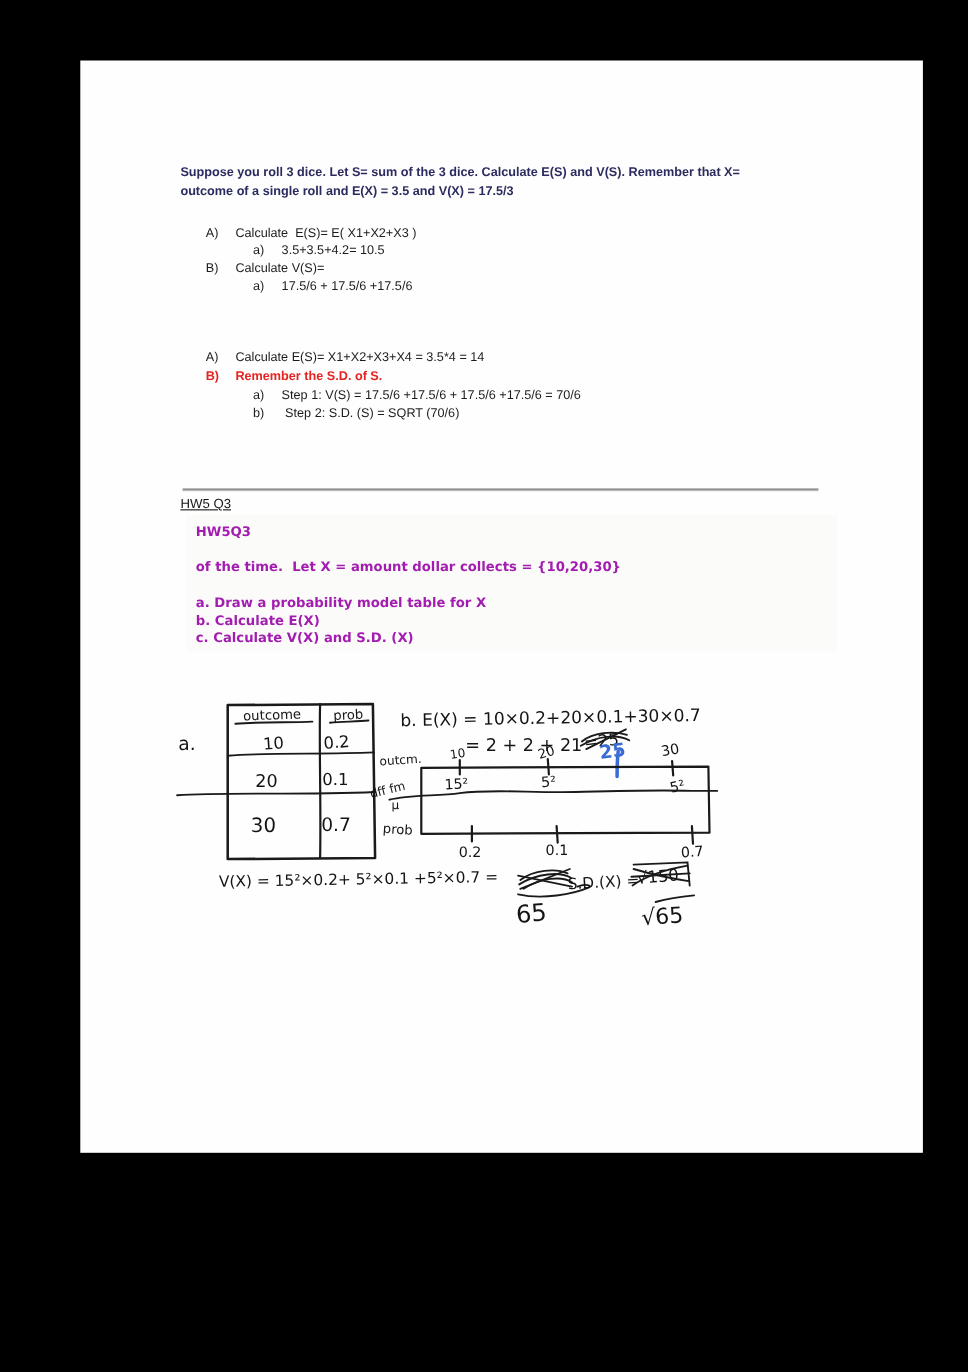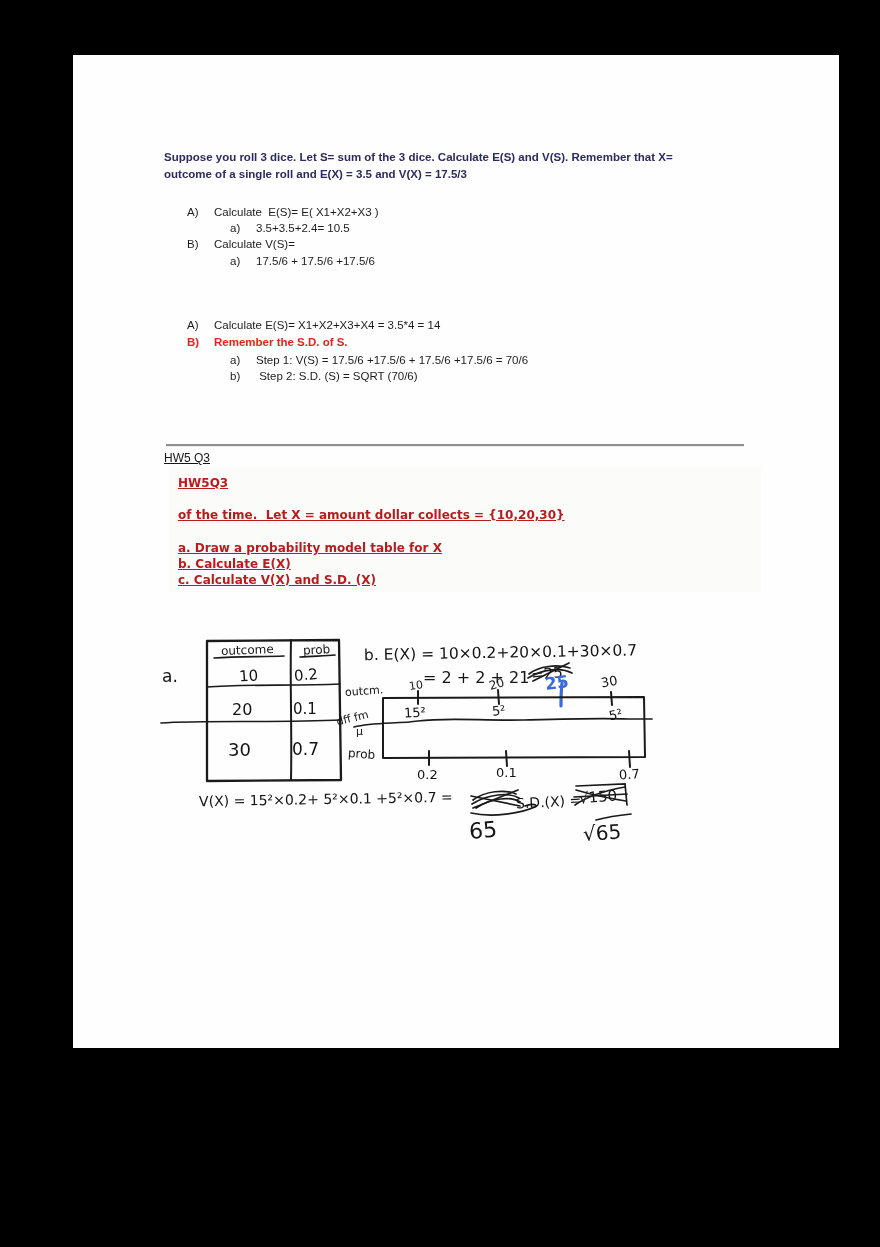--- a/index.html
+++ b/index.html
@@ -18,21 +18,21 @@
   .red{color:#e52320;font-weight:bold;}
 
   .divider{position:absolute;left:93px;top:389px;width:578px;height:0;
     border-top:2px solid #8f8f8f;box-shadow:0 1px 0 #ededed;}
 
   .hw5-title{position:absolute;left:91px;top:396px;font-family:"Liberation Sans",sans-serif;
     font-size:12px;color:#161616;text-decoration:underline;}
 
   .blue-block{position:absolute;left:96px;top:413px;width:592px;height:124px;background:#fbfbfa;}
   .blue-line{position:absolute;left:105px;font-family:"DejaVu Sans",sans-serif;font-weight:bold;
-    font-size:12px;line-height:15px;color:#b91c1c;white-space:pre;text-decoration:underline;}
+    font-size:12px;line-height:15px;color:#a21caf;white-space:pre;}
 
   
   .hw-svg{position:absolute;left:0;top:570px;width:766px;height:250px;}
   .ink{stroke:#1a1a1a;stroke-width:2;fill:none;stroke-linecap:round;stroke-linejoin:round;}
   .ink-thin{stroke:#1a1a1a;stroke-width:1.7;fill:none;stroke-linecap:round;}
   .ink-blue{stroke:#3b6bd6;stroke-width:3.2;fill:none;stroke-linecap:round;}
   text.hw{font-family:"DejaVu Sans",sans-serif;fill:#141414;}
   text.hw-blue{font-family:"DejaVu Sans",sans-serif;fill:#3b6bd6;font-weight:bold;}
 </style>
 </head>
@@ -45,21 +45,21 @@
       <div>Suppose you roll 3 dice. Let S= sum of the 3 dice. Calculate E(S) and V(S). Remember that X=</div>
       <div>outcome of a single roll and E(X) = 3.5 and V(X) = 17.5/3</div>
     </div>
 
     <div class="li lvl1" style="top:150px;">
       <span class="lbl">A)</span>
       <span>Calculate  E(S)= E( X1+X2+X3 )</span>
     </div>
     <div class="li lvl2" style="top:166px;">
       <span class="lbl">a)</span>
-      <span>3.5+3.5+2.4= 10.5</span>
+      <span>3.5+3.5+4.2= 10.5</span>
     </div>
     <div class="li lvl1" style="top:182px;">
       <span class="lbl">B)</span>
       <span>Calculate V(S)=</span>
     </div>
     <div class="li lvl2" style="top:199px;">
       <span class="lbl">a)</span>
       <span>17.5/6 + 17.5/6 +17.5/6</span>
     </div>
 

